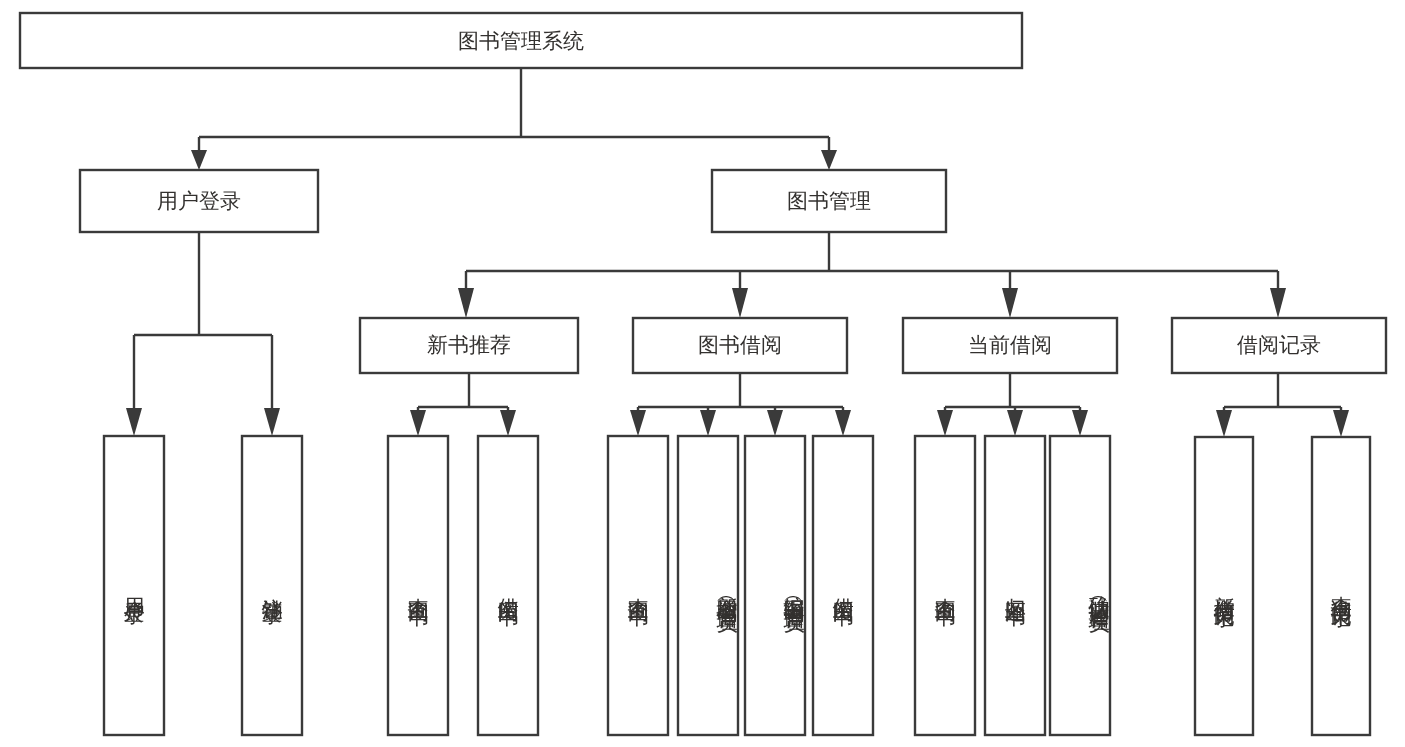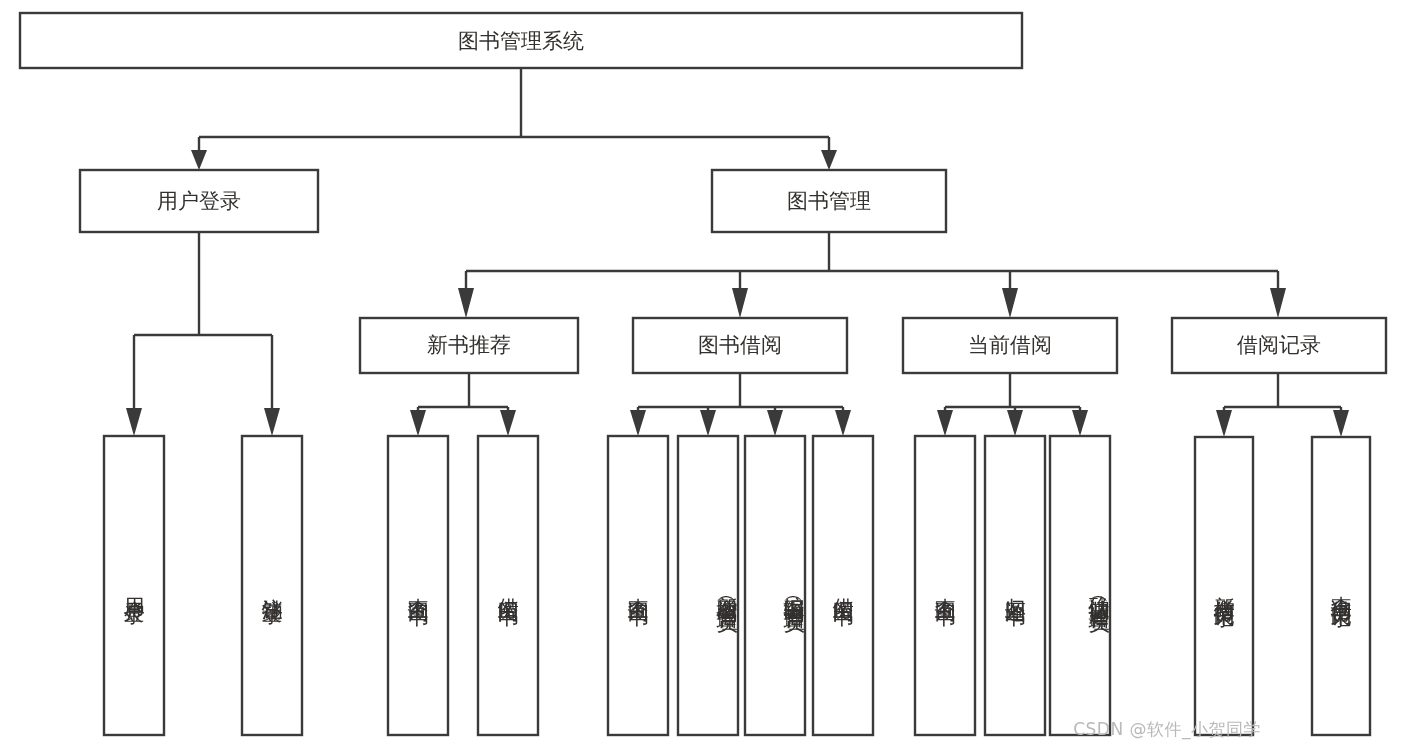--- a/index.html
+++ b/index.html
@@ -210,14 +210,13 @@
   <div class="leaf-label" style="left:745px; top:446px; width:60px; height:289px;">编辑图书（管理员）</div>
   <div class="leaf-label centered" style="left:813px; top:436px; width:60px; height:299px;">借阅图书</div>
 
   <div class="leaf-label centered" style="left:915px; top:436px; width:60px; height:299px;">查询图书</div>
   <div class="leaf-label centered" style="left:985px; top:436px; width:60px; height:299px;">归还图书</div>
   <div class="leaf-label" style="left:1050px; top:446px; width:60px; height:289px;">确认归还（管理员）</div>
 
   <div class="leaf-label centered" style="left:1195px; top:437px; width:58px; height:298px;">新增借阅记录</div>
   <div class="leaf-label centered" style="left:1312px; top:437px; width:58px; height:298px;">查询借阅记录</div>
 
-  <div class="watermark">CSDN @软件_小贺同学</div>
 </div>
 
 </body></html>

